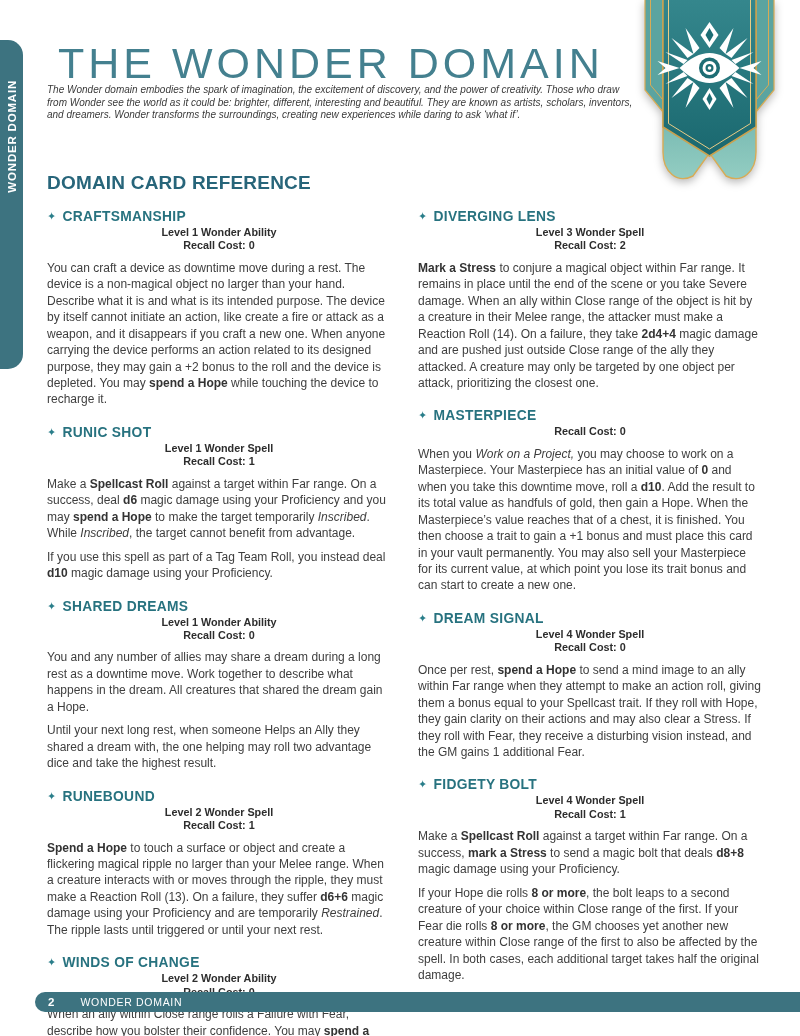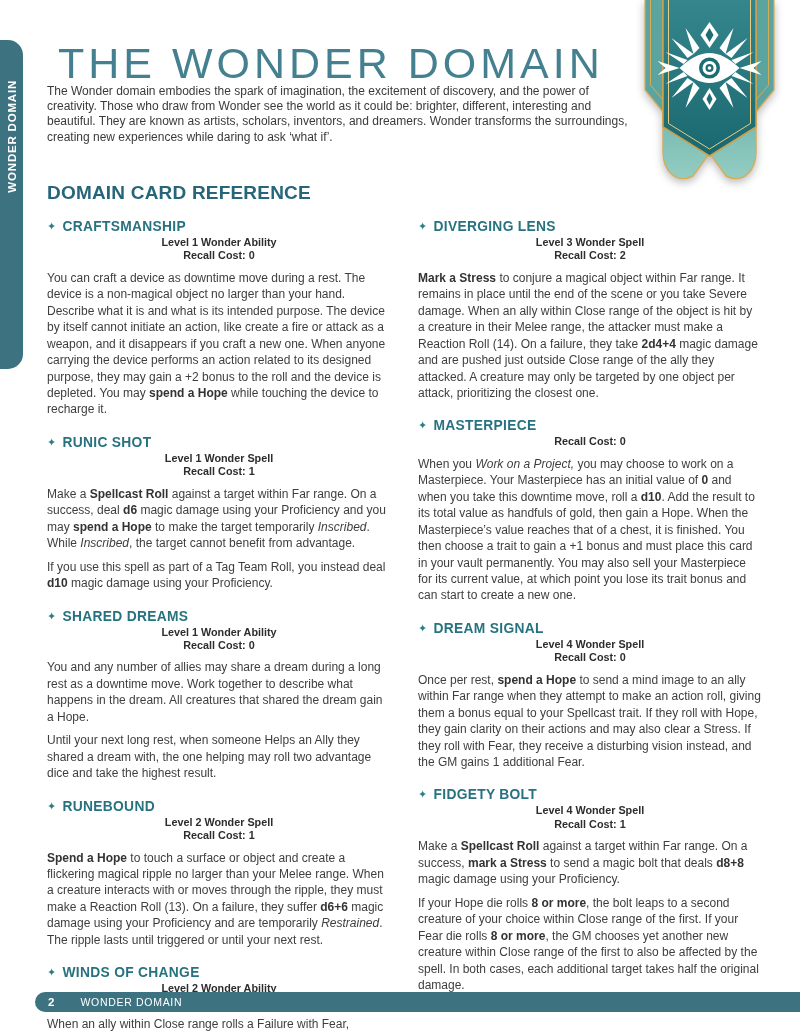--- a/index.html
+++ b/index.html
@@ -18,26 +18,26 @@
     display:flex;align-items:center;justify-content:flex-end;padding-right:40px;box-sizing:border-box;
     color:#ffffff;font-weight:700;font-size:11.5px;letter-spacing:0.8px;white-space:nowrap;
   }
   
   .page-title{
     position:absolute;left:46px;top:27px;margin:12px;
     font-size:43px;font-weight:100;color:#44808f;letter-spacing:4px;white-space:nowrap;
   }
   .intro{
     position:absolute;left:47px;top:84px;width:588px;margin:0;
-    font-size:12px;line-height:1.27;color:#3a3a3a;
+    font-style:italic;font-size:10px;line-height:1.27;color:#3a3a3a;
   }
   .banner{position:absolute;left:637px;top:0;width:145px;height:205px;filter:drop-shadow(0 3px 4px rgba(0,0,0,0.28));}
   
   .content{position:absolute;left:47px;top:172px;width:716px;}
-  .section-heading{margin:10px 0 15px 0;font-size:19px;font-weight:700;color:#27657a;letter-spacing:0.2px;}
+  .section-heading{margin:0 0 15px 0;font-size:19px;font-weight:700;color:#27657a;letter-spacing:0.2px;}
   .columns{display:flex;gap:27px;}
   .col{width:344px;}
   .card{margin-bottom:17px;}
   .card-title{margin:0 0 2px 0;font-size:13.8px;font-weight:700;color:#27727f;letter-spacing:0.3px;display:flex;align-items:baseline;gap:6px;}
   .bullet{font-size:11px;color:#2a7e8a;position:relative;top:-1px;}
   .meta{font-size:10.8px;font-weight:700;color:#2d2d2d;line-height:1.25;text-align:center;}
   .card-text{margin:7px 0 0 0;font-size:12px;line-height:1.37;color:#3e3e3e;}
   .card-text b{font-weight:700;color:#333333;}
   .card-text em{font-style:italic;}
   

